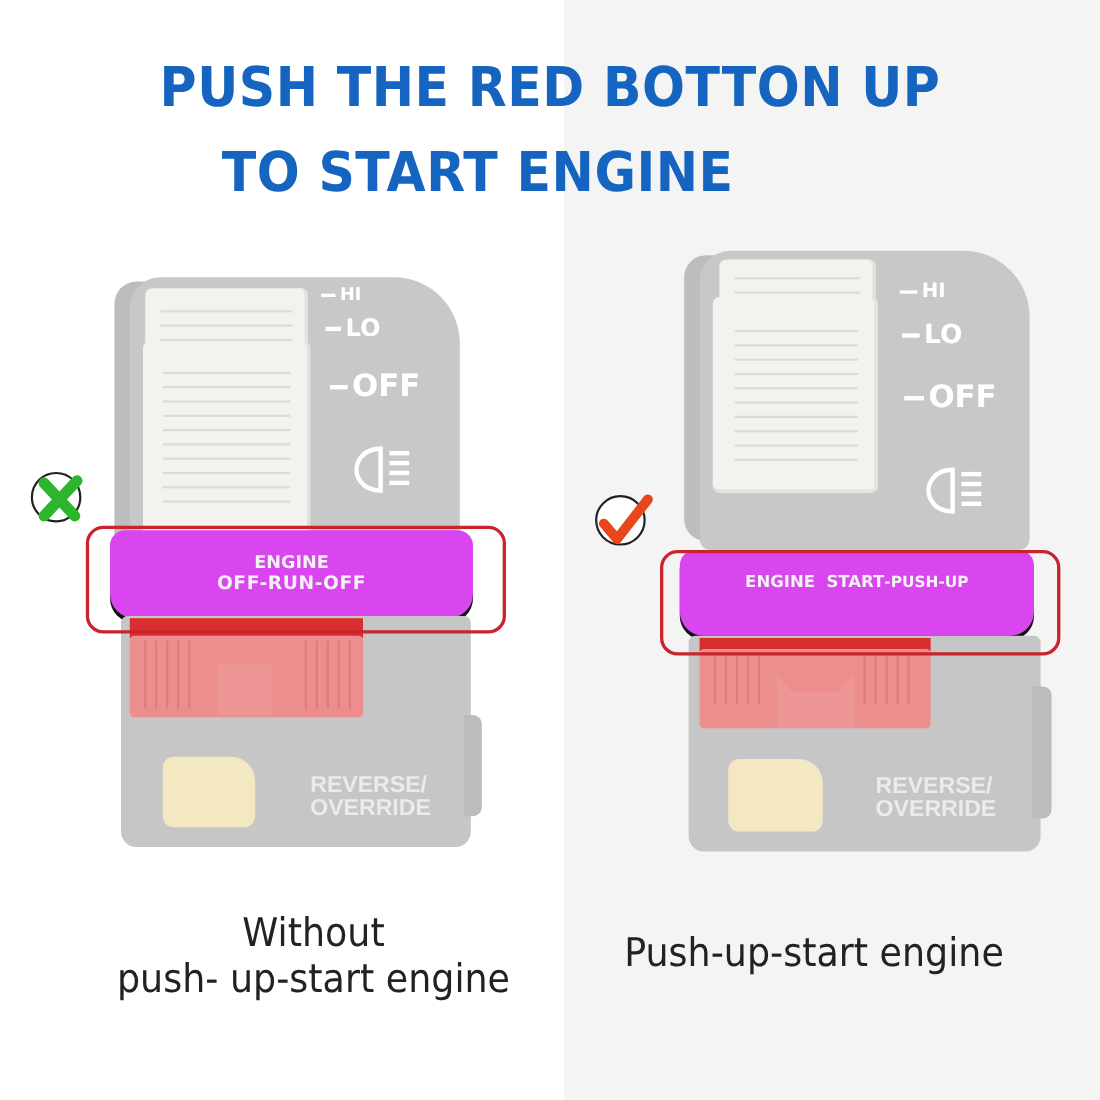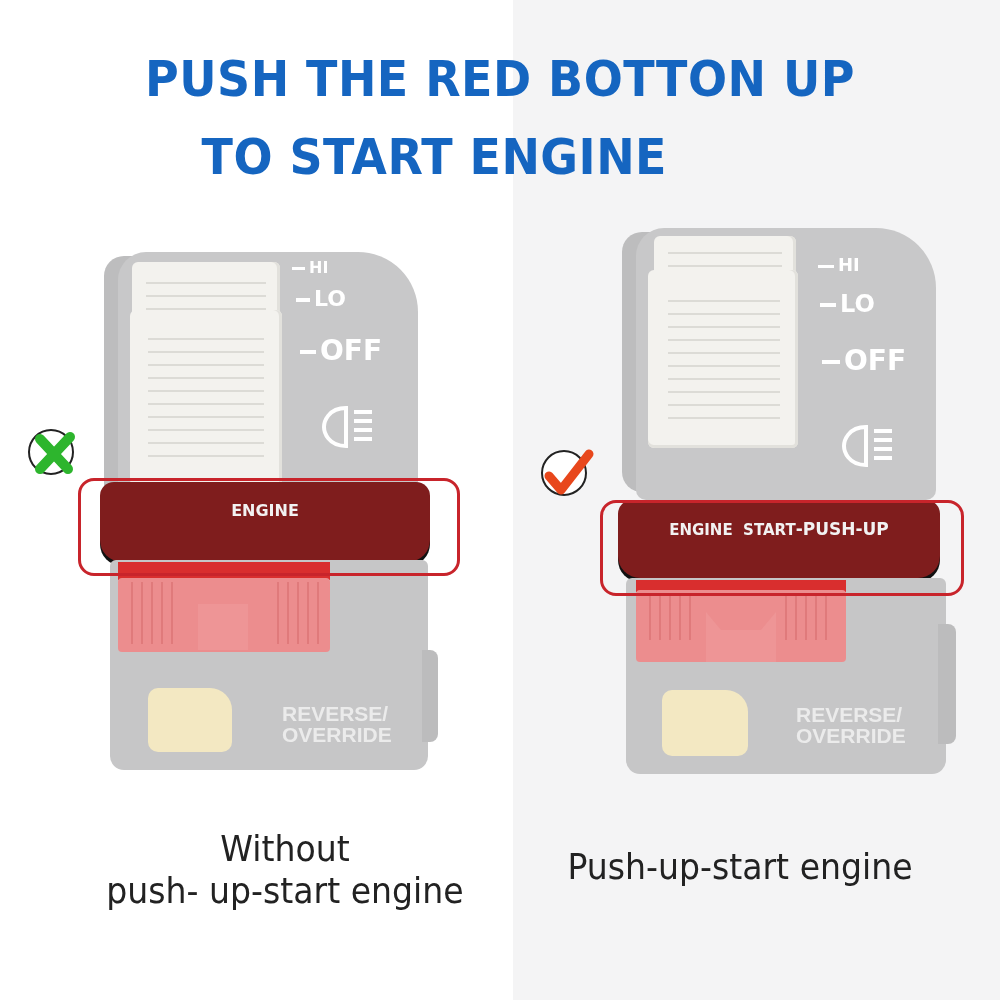--- a/index.html
+++ b/index.html
@@ -26,21 +26,21 @@
   }
   .thumb-ribs { position: absolute; left: 14px; right: 14px; }
   .thumb-ribs div { height: 2px; background: #dcdbd6; margin-bottom: 11px; }
   .light-label {
     position: absolute; color: #ffffff; font-family: "DejaVu Sans", sans-serif; font-weight: bold;
   }
   .light-label .dash { display: inline-block; background: #fff; height: 4px; vertical-align: middle; margin-right: 4px; }
   .headlamp { position: absolute; }
 
   .engine-plate {
-    position: absolute; background: #7f1d1d; border-radius: 14px 14px 22px 22px;
+    position: absolute; background: #d946ef; border-radius: 14px 14px 22px 22px;
     color: #f2f2f2; font-family: "DejaVu Sans", sans-serif; font-weight: bold; text-align: center;
     box-shadow: 0 4px 0 #111;
   }
   .red-btn { position: absolute; background: #ec8d8e; border-radius: 4px; }
   .red-btn-top { position: absolute; background: #d92e2e; }
   .lower-body { position: absolute; background: #c6c6c7; border-radius: 6px 6px 14px 14px; }
   .rev-btn { position: absolute; background: #f3e8c2; border-radius: 10px 22px 10px 10px; }
   .rev-label {
     position: absolute; color: #ebebeb; font-family: "Liberation Sans", sans-serif; font-weight: bold;
     font-size: 21px; line-height: 21px;
@@ -111,20 +111,21 @@
   <svg class="headlamp" style="left:322px;top:404px;" width="56" height="46" viewBox="0 0 56 46">
     <path d="M24 4 C6 4 2 18 2 23 C2 28 6 42 24 42 Z" fill="none" stroke="#fff" stroke-width="4"></path>
     <rect x="32" y="6" width="18" height="4" fill="#fff"></rect>
     <rect x="32" y="15" width="18" height="4" fill="#fff"></rect>
     <rect x="32" y="24" width="18" height="4" fill="#fff"></rect>
     <rect x="32" y="33" width="18" height="4" fill="#fff"></rect>
   </svg>
 
   <div class="engine-plate" style="left:100px;top:482px;width:330px;height:80px;">
     <div style="margin-top:20px;font-size:16px;line-height:18px;">ENGINE</div>
+    <div style="font-size:17px;line-height:20px;letter-spacing:0.5px;">OFF-RUN-OFF</div>
   </div>
 
   <div class="lower-body" style="left:110px;top:560px;width:318px;height:210px;"></div>
   <div class="red-btn-top" style="left:118px;top:562px;width:212px;height:18px;"></div>
   <div class="red-btn" style="left:118px;top:578px;width:212px;height:74px;">
     <svg width="212" height="74" viewBox="0 0 212 74">
       <g stroke="#e07a7b" stroke-width="2">
         <line x1="14" y1="4" x2="14" y2="66"></line>
           <line x1="24" y1="4" x2="24" y2="66"></line>
           <line x1="34" y1="4" x2="34" y2="66"></line>
@@ -201,21 +202,21 @@
     <path d="M24 4 C6 4 2 18 2 23 C2 28 6 42 24 42 Z" fill="none" stroke="#fff" stroke-width="4"></path>
     <rect x="32" y="6" width="18" height="4" fill="#fff"></rect>
     <rect x="32" y="15" width="18" height="4" fill="#fff"></rect>
     <rect x="32" y="24" width="18" height="4" fill="#fff"></rect>
     <rect x="32" y="33" width="18" height="4" fill="#fff"></rect>
   </svg>
 
   <div class="engine-plate" style="left:618px;top:500px;width:322px;height:78px;">
     <div style="margin-top:20px;font-size:15px;line-height:18px;white-space:nowrap;">
       <span>ENGINE</span>&nbsp;
-      <span>START</span><span style="font-size:17px;">-PUSH-UP</span>
+      <span>START</span><span style="font-size:14px;">-PUSH-UP</span>
     </div>
   </div>
 
   <div class="lower-body" style="left:626px;top:578px;width:320px;height:196px;"></div>
   <div class="red-btn-top" style="left:636px;top:580px;width:210px;height:12px;"></div>
   <div class="red-btn" style="left:636px;top:590px;width:210px;height:72px;">
     <svg width="210" height="72" viewBox="0 0 210 72">
       <g stroke="#e07a7b" stroke-width="2">
         <line x1="14" y1="6" x2="14" y2="50"></line>
           <line x1="24" y1="6" x2="24" y2="50"></line>

